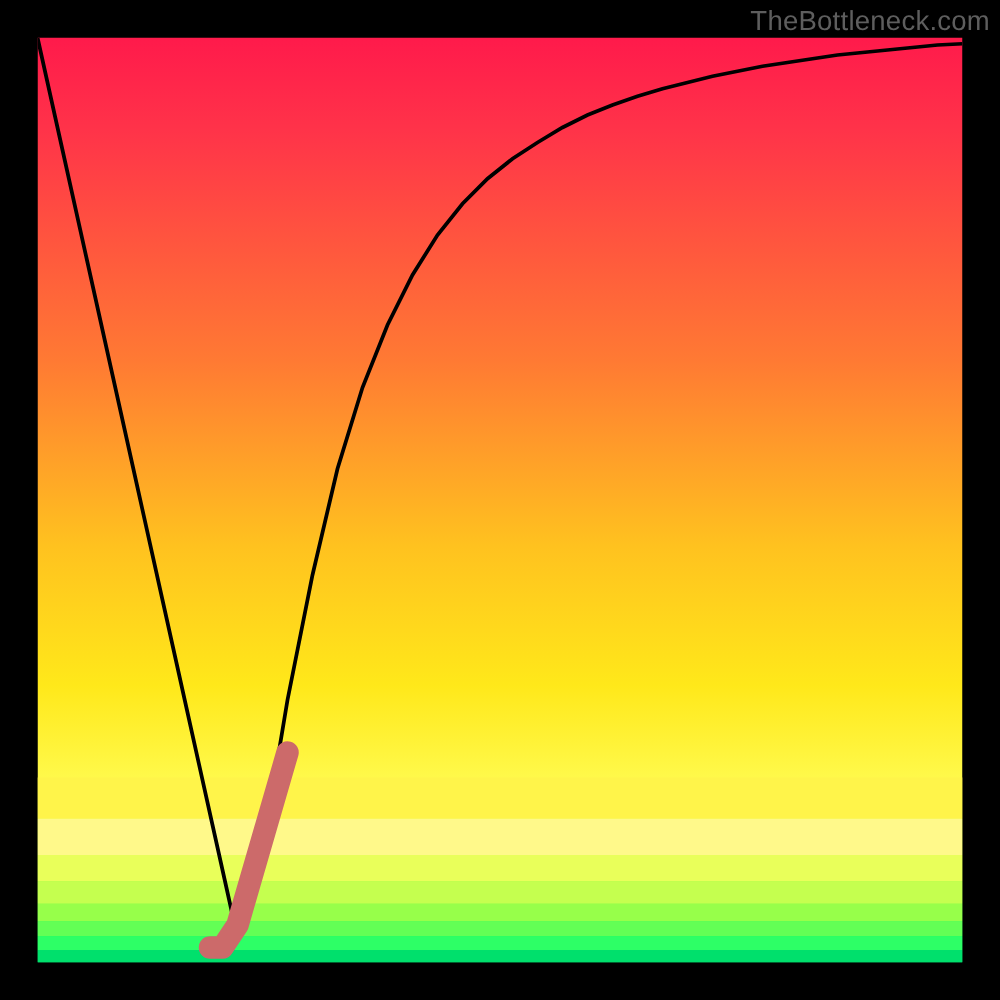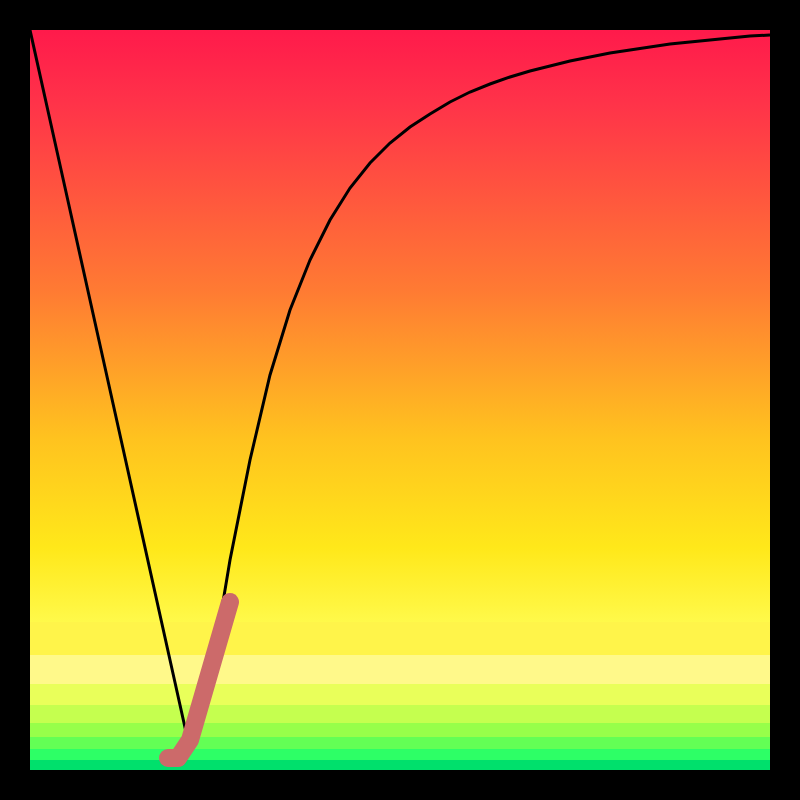--- a/index.html
+++ b/index.html
@@ -55,20 +55,21 @@
     font-weight: 400;
     letter-spacing: 0.2px;
     user-select: none;
   }
 </style>
 </head>
 <body>
 
 <div class="frame">
 
+  <div class="watermark">TheBottleneck.com</div>
 
   <div class="plot-area">
 
     <div class="gradient-bg" style="background:linear-gradient(to bottom, #ff1a4b 0%, #ff3349 10%, #ff7a33 35%, #ffc21f 55%, #ffe81a 70%, #fff94a 80%, #d8ff4a 88%, #8aff4a 93%, #1aff66 97%, #00d96b 100%);"></div>
 
     <div class="bands" id="bands" style="top: 592px; height: 148px;">
         <div class="band" style="height: 32.56px; background: rgb(255, 244, 74);"></div>
         <div class="band" style="height: 29.6px; background: rgb(255, 249, 138);"></div>
         <div class="band" style="height: 20.72px; background: rgb(233, 255, 90);"></div>
         <div class="band" style="height: 17.76px; background: rgb(197, 255, 79);"></div>

